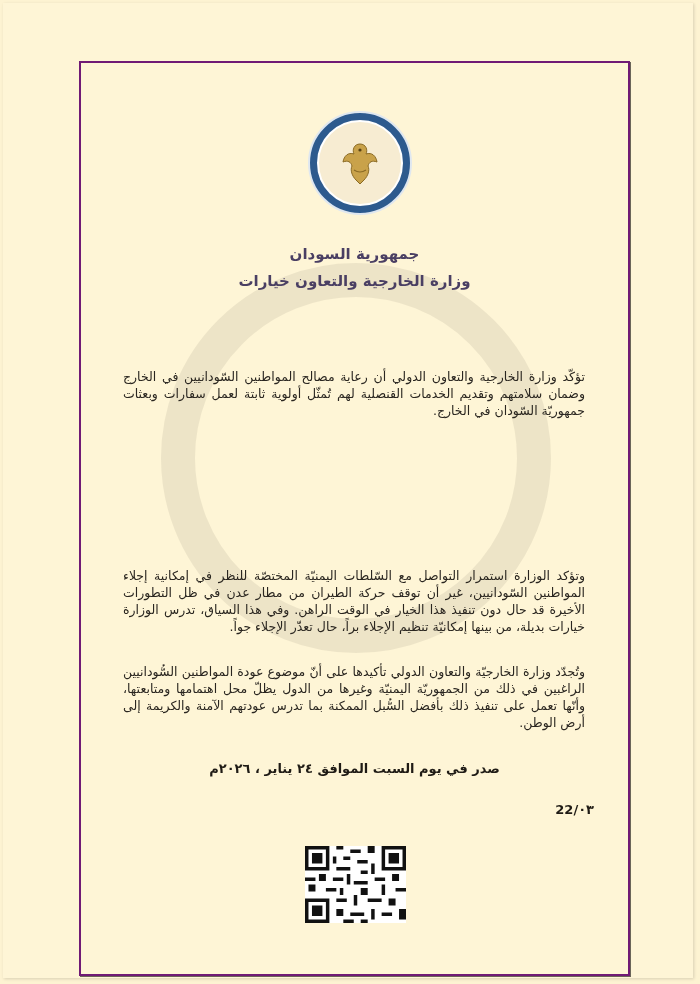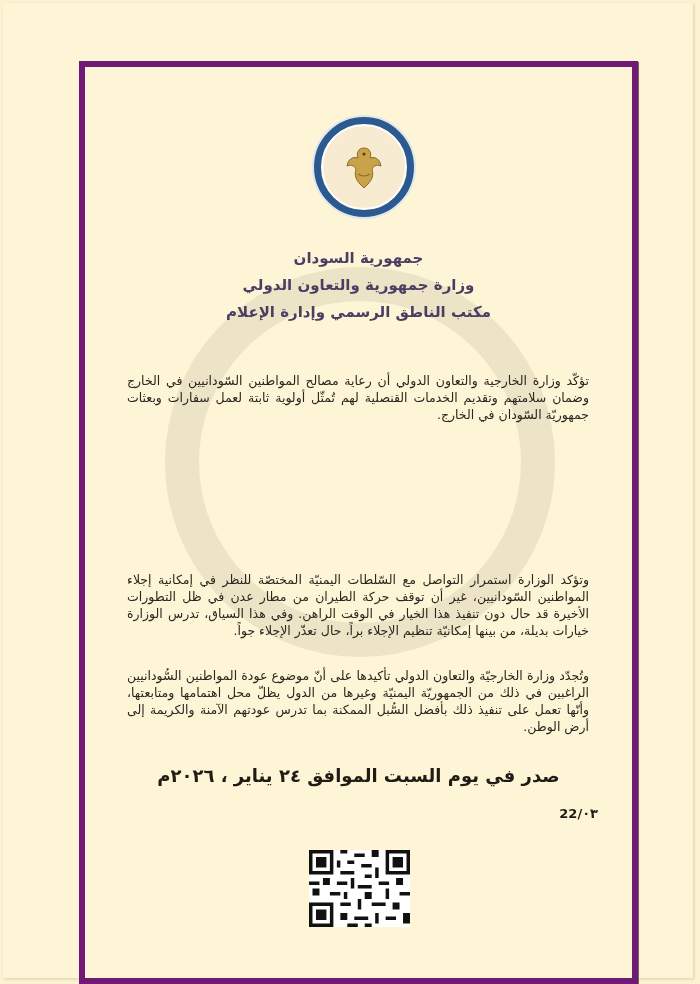--- a/index.html
+++ b/index.html
@@ -9,21 +9,21 @@
     position: relative;
     font-family: "DejaVu Sans", sans-serif;
   }
   .page-edge {
     position: absolute; left: 3px; top: 3px; width: 690px; height: 975px;
     background: #fef5d6;
     box-shadow: 1px 1px 3px rgba(0,0,0,0.15);
   }
   .frame {
     position: absolute; left: 79px; top: 61px; width: 547px; height: 911px;
-    border: 6px solid #701a75;
+    border: 2px solid #701a75;
     box-shadow: 1px 1px 0 #6b6559;
     background: #fef5d6;
     overflow: hidden;
   }
   .watermark {
     position: absolute; left: 80px; top: 200px; width: 390px; height: 390px;
     border-radius: 50%;
     border: 34px solid rgba(150,140,125,0.16);
     box-sizing: border-box;
     pointer-events: none;
@@ -54,21 +54,21 @@
   .headings div { font-size: 15px; line-height: 27px; }
   .body-text {
     position: absolute; left: 42px; width: 462px;
     direction: rtl; text-align: justify;
     font-size: 12.5px; line-height: 17px; color: #2a2620;
     margin: 0;
   }
   .date-line {
     position: absolute; left: 0; right: 0; top: 698px;
     direction: rtl; text-align: center;
-    font-weight: bold; font-size: 18px; color: #1f1b15;
+    font-weight: bold; font-size: 13px; color: #1f1b15;
   }
   .ref-number {
     position: absolute; right: 34px; top: 739px;
     direction: rtl; font-weight: bold; font-size: 13px; color: #1f1b15;
   }
   .qr {
     position: absolute; left: 224px; top: 783px; width: 101px; height: 77px;
     background: #fff;
   }
 </style>
@@ -86,22 +86,21 @@
       <svg class="seal-eagle" viewBox="0 0 40 46">
         <path d="M20 4 C14 4 12 10 14 14 C8 12 4 16 3 22 C8 20 11 22 12 26 C10 30 12 36 16 40 L20 44 L24 40 C28 36 30 30 28 26 C29 22 32 20 37 22 C36 16 32 12 26 14 C28 10 26 4 20 4 Z" fill="#c9a24a" stroke="#8a6a24" stroke-width="1"></path>
         <path d="M14 30 Q20 34 26 30" stroke="#8a6a24" stroke-width="1.2" fill="none"></path>
         <circle cx="20" cy="10" r="1.6" fill="#5a4214"></circle>
       </svg>
     </div>
   </div>
 
   <div class="headings">
     <div>جمهورية السودان</div>
-    <div>وزارة جمهورية والتعاون الدولي</div>
-    <div>مكتب الناطق الرسمي وإدارة الإعلام</div>
+    <div>وزارة الخارجية والتعاون خيارات</div>
   </div>
 
   <p class="body-text" style="top:305px;">تؤكّد وزارة الخارجية والتعاون الدولي أن رعاية مصالح المواطنين السّودانيين في الخارج وضمان سلامتهم وتقديم الخدمات القنصلية لهم تُمثّل أولوية ثابتة لعمل سفارات وبعثات جمهوريّة السّودان في الخارج.</p>
   <p class="body-text" style="top:504px;">وتؤكد الوزارة استمرار التواصل مع السّلطات اليمنيّة المختصّة للنظر في إمكانية إجلاء المواطنين السّودانيين، غير أن توقف حركة الطيران من مطار عدن في ظل التطورات الأخيرة قد حال دون تنفيذ هذا الخيار في الوقت الراهن. وفي هذا السياق، تدرس الوزارة خيارات بديلة، من بينها إمكانيّة تنظيم الإجلاء براً، حال تعذّر الإجلاء جواً.</p>
   <p class="body-text" style="top:600px;">وتُجدّد وزارة الخارجيّة والتعاون الدولي تأكيدها على أنّ موضوع عودة المواطنين السُّودانيين الراغبين في ذلك من الجمهوريّة اليمنيّة وغيرها من الدول يظلّ محل اهتمامها ومتابعتها، وأنّها تعمل على تنفيذ ذلك بأفضل السُّبل الممكنة بما تدرس عودتهم الآمنة والكريمة إلى أرض الوطن.</p>
 
   <div class="date-line">صدر  في يوم السبت الموافق ٢٤ يناير ، ٢٠٢٦م</div>
   <div class="ref-number">٠٣/22</div>
 
   <svg class="qr" viewBox="0 0 29 22" preserveAspectRatio="none">

